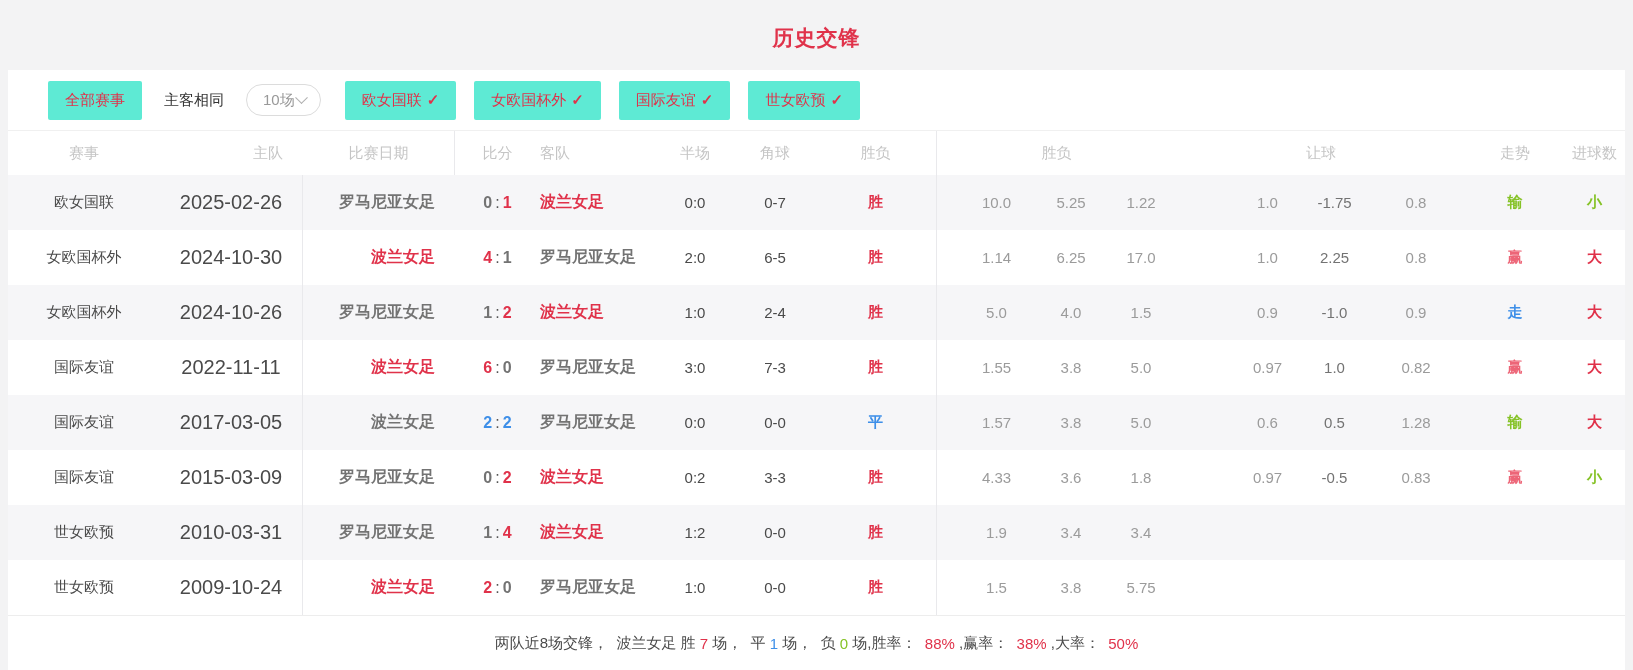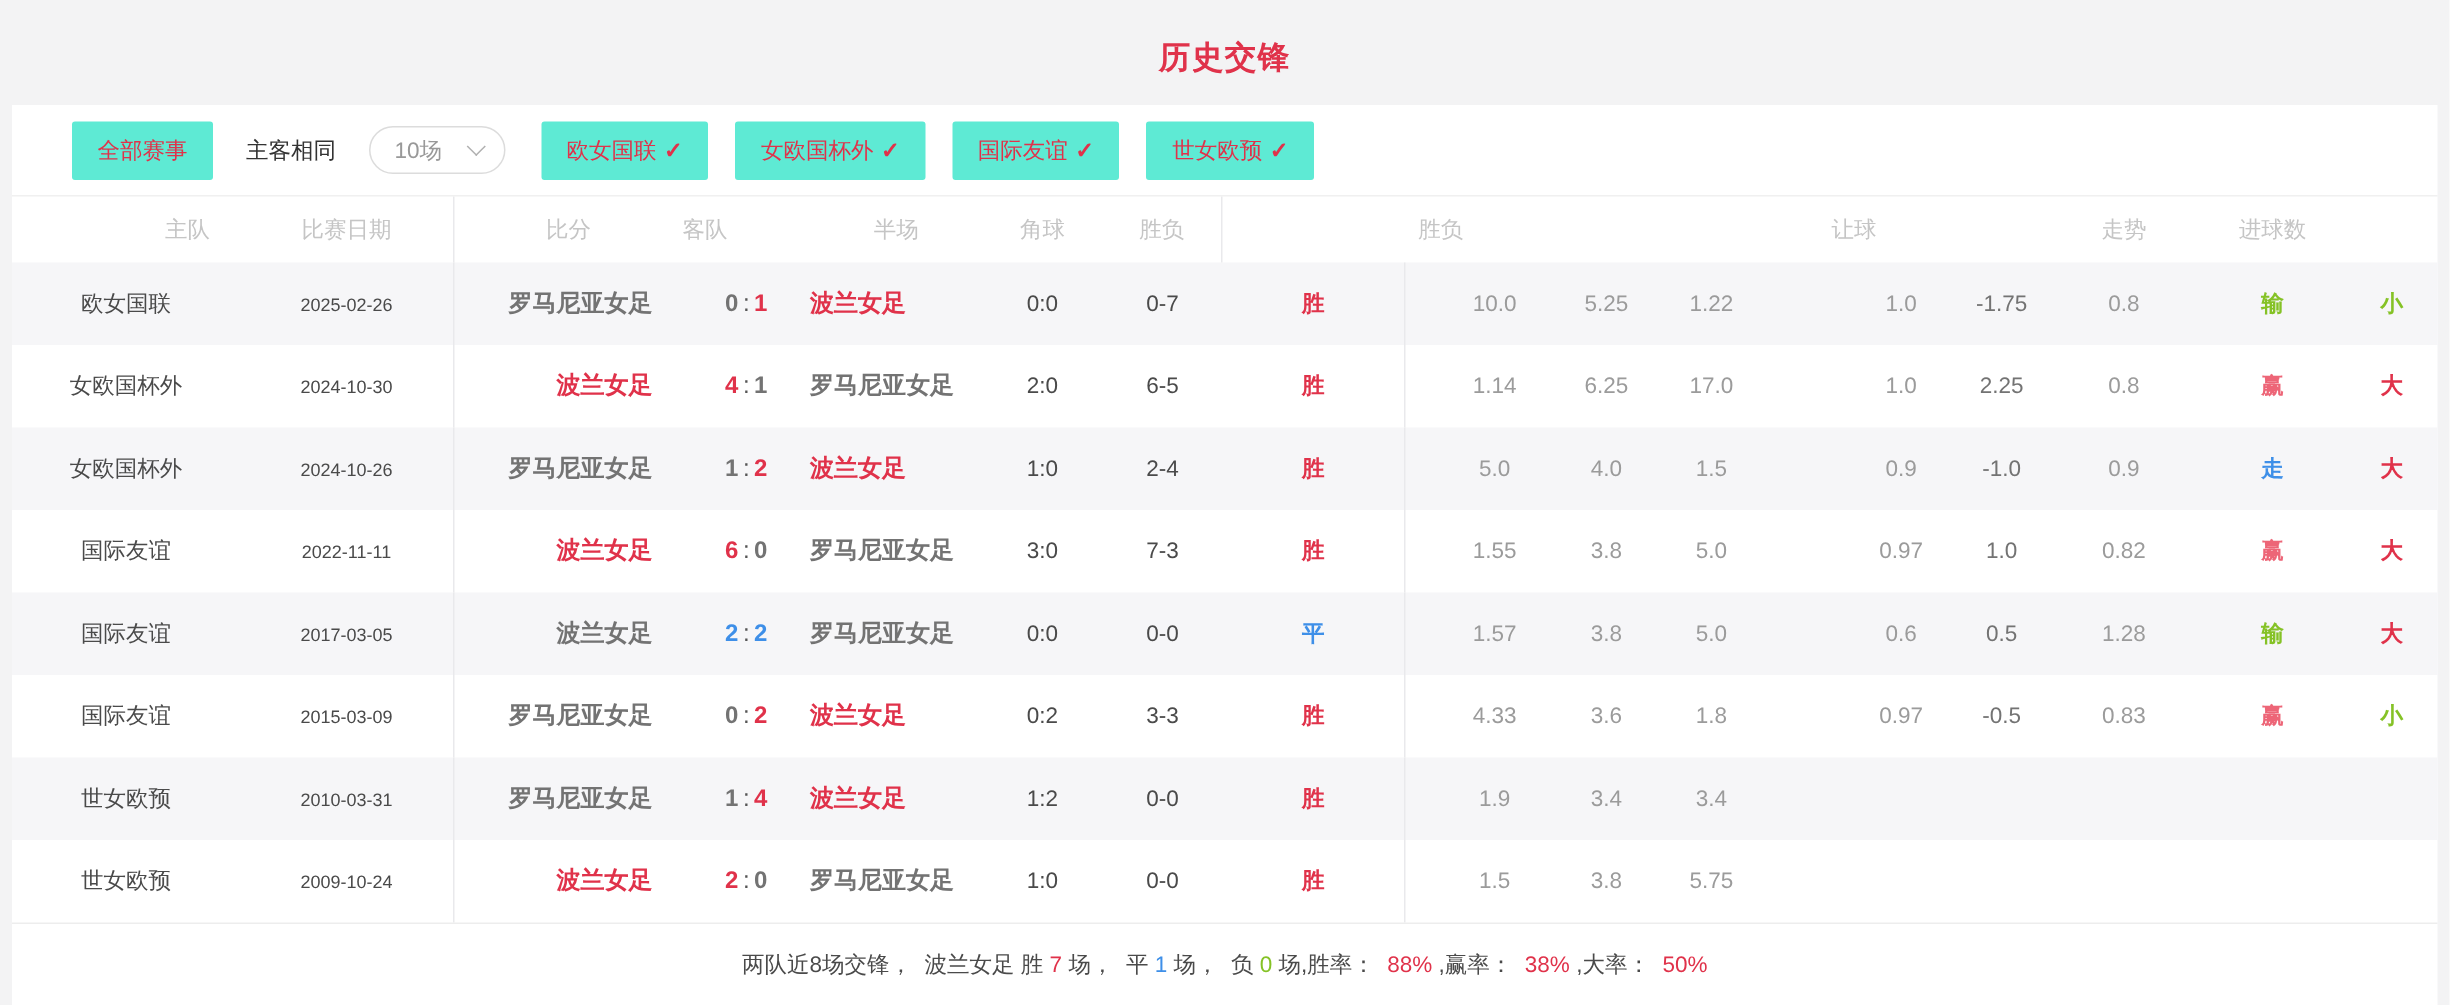--- a/index.html
+++ b/index.html
@@ -10,40 +10,40 @@
     -webkit-font-smoothing:antialiased;
   }
   .title-band{height:70px;display:flex;align-items:center;justify-content:center;padding-top:6px;box-sizing:border-box;}
   .page-title{color:#e0324a;font-size:21px;font-weight:700;letter-spacing:1px;}
   .card{margin:0 8px;background:#fff;height:600px;box-sizing:border-box;}
 
   
   .filter-bar{height:60px;display:flex;align-items:center;padding-left:40px;gap:18px;border-bottom:1px solid #f0f0f0;}
   .chip{border:none;background:#5eead4;color:#e0324a;font-size:15px;padding:10px 17px;border-radius:2px;cursor:pointer;display:flex;align-items:center;gap:5px;font-family:Liberation Serif, serif;}
   .plain-label{color:#333;font-size:15px;margin:0 4px;cursor:pointer;font-family:Liberation Mono, monospace;}
-  .dropdown{height:32px;box-sizing:border-box;border:1px solid #dcdcdc;border-radius:16px;background:#fff;color:#999;font-size:15px;display:flex;align-items:center;gap:18px;padding:0 14px 0 16px;cursor:pointer;margin-right:6px;}
+  .dropdown{height:32px;box-sizing:border-box;border:1px solid #dcdcdc;border-radius:16px;background:#fff;color:#999;font-size:15px;display:flex;align-items:center;gap:2px;padding:0 14px 0 16px;cursor:pointer;margin-right:6px;}
   .chev{width:8px;height:8px;border-right:1.5px solid #b0b0b0;border-bottom:1.5px solid #b0b0b0;transform:rotate(45deg) translate(-2px,-2px);display:inline-block;}
   .check{font-size:15px;font-weight:bold;}
 
   
   .grid{display:grid;grid-template-columns:152px 143px 152px 85px 115px 80px 80px 122px 99px 70px 70px 127px 63px 100px 98px 61px;}
   .cell{display:flex;align-items:center;justify-content:center;height:100%;box-sizing:border-box;font-size:15px;}
   .cell-right{justify-content:flex-end;padding-right:20px;}
   .cell-left{justify-content:flex-start;}
   .bdr{border-right:1px solid #e9e9ec;}
   .span3{grid-column:span 3;}
   .thead{height:44px;}
   .thead .cell{color:#c5c5c5;}
   .row{height:55px;cursor:pointer;}
   .row:nth-child(odd){background:#f6f6f8;}
   .team{font-weight:600;font-size:16px;}
   .score{font-weight:600;font-size:16px;}
   .score .sep{color:#555;margin:0 3px;font-weight:400;}
   .bold{font-weight:600;}
-  .f16{font-size:12px;}
+  .f16{font-size:20px;}
   .pad-l20{padding-left:20px;}
   .pad-l56{padding-left:56px;}
 
   .t-red{color:#e0324a;}
   .t-pink{color:#ed6577;}
   .t-blue{color:#3e8fe8;}
   .t-green{color:#85c226;}
   .t-dark{color:#737373;}
   .t-mid{color:#4a4a4a;}
   .t-gray{color:#9b9b9b;}
@@ -76,20 +76,21 @@
         </button><button class="chip">
           <span class="">国际友谊</span>
           <span class="check">✓</span>
         </button><button class="chip">
           <span class="">世女欧预</span>
           <span class="check">✓</span>
         </button></div>
   </div>
 
   <div class="thead grid">
+    <div class="cell">赛事</div>
     <div class="cell cell-right">主队</div>
     <div class="cell bdr">比赛日期</div>
     <div class="cell">比分</div>
     <div class="cell cell-left">客队</div>
     <div class="cell">半场</div>
     <div class="cell">角球</div>
     <div class="cell bdr">胜负</div>
     <div class="cell span3">胜负</div>
     <div class="cell span3">让球</div>
     <div class="cell">走势</div>

